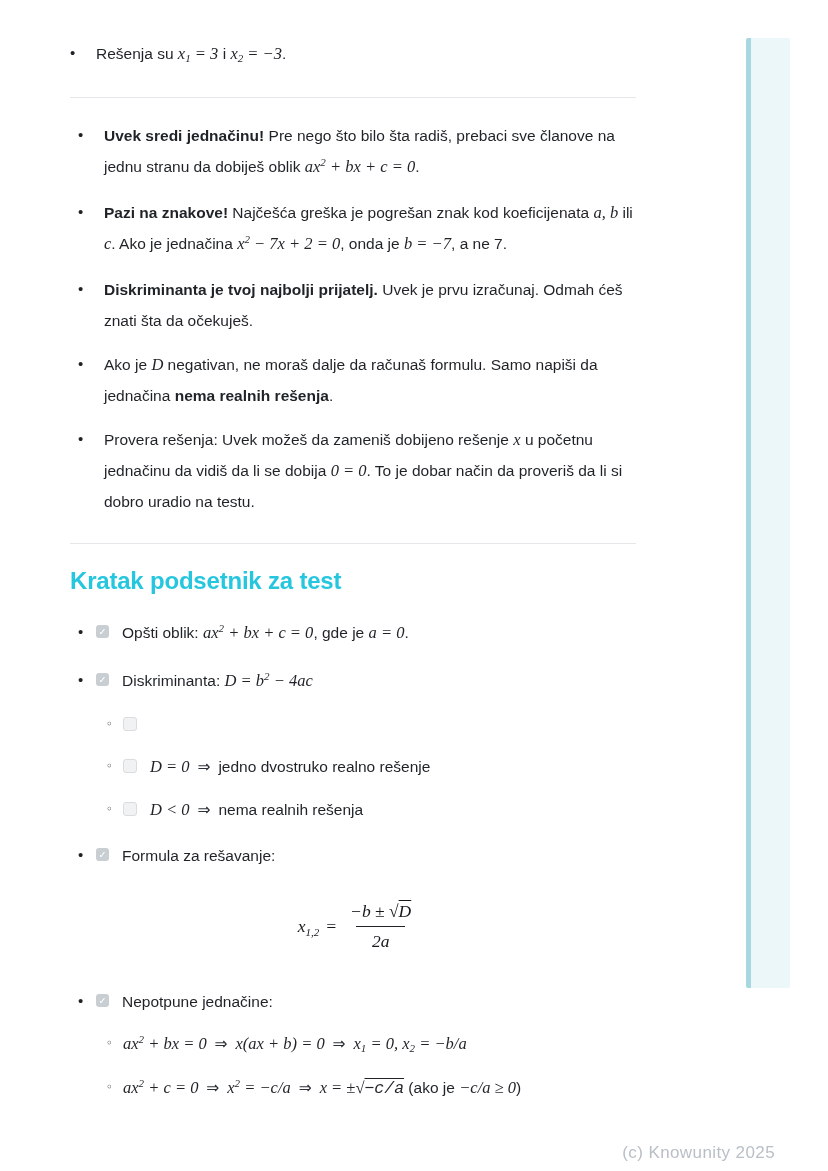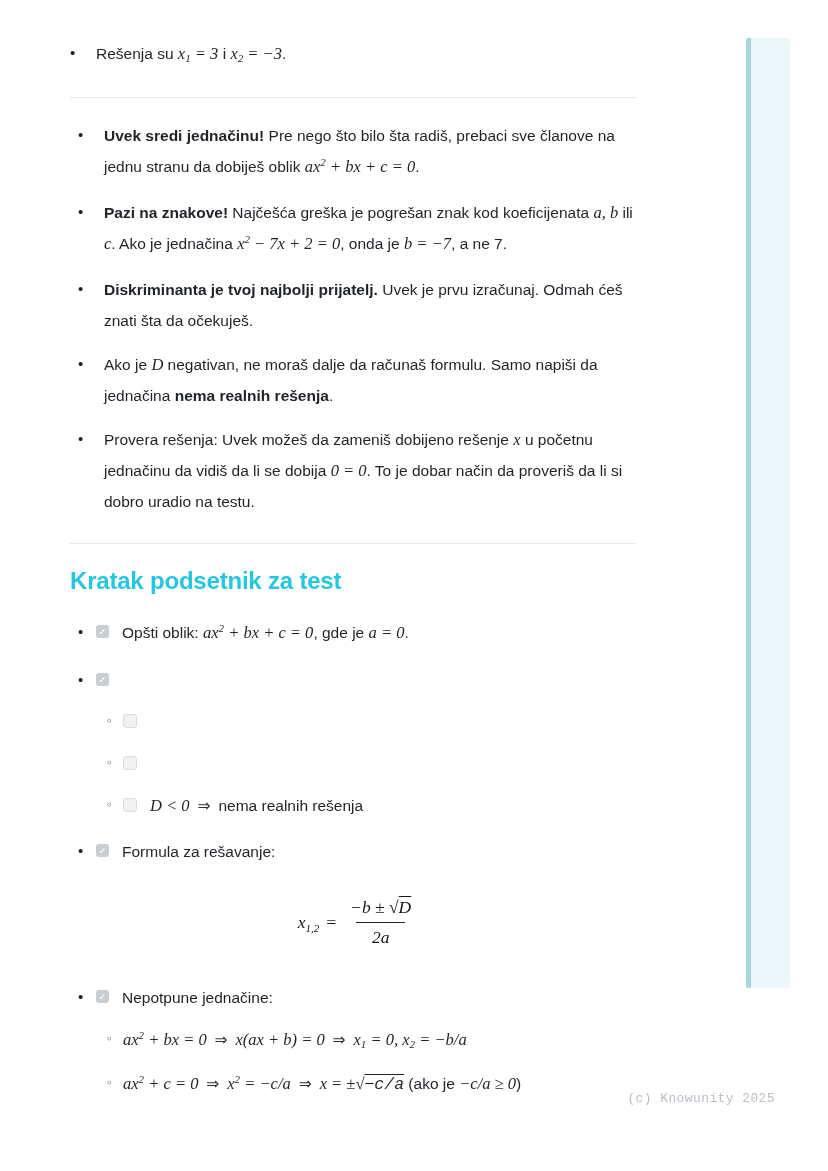--- a/index.html
+++ b/index.html
@@ -51,21 +51,21 @@
   .f-sub{font-size:11px;position:relative;top:4px;font-style:italic;}
   .f-eq{margin:0 8px 0 6px;}
   .frac{display:inline-flex;flex-direction:column;align-items:center;justify-content:flex-end;}
   .frac .num{padding:0 5px 4px 5px;}
   .frac .den{border-top:1.4px solid #1f2328;padding:4px 16px 0 16px;}
   .rad{text-decoration:overline;}
   
   .strip{position:absolute;left:746px;top:38px;width:39px;height:950px;
          background:#ecf7f9;border-left:5px solid #a8d7df;border-radius:2px;}
   
-  .footer{position:absolute;right:53px;top:1091px;font-size:13px;letter-spacing:0.4px;color:#b9bfc6;font-family:Liberation Mono, monospace;}
+  .footer{position:absolute;right:53px;top:1143px;font-size:17px;letter-spacing:0.4px;color:#b9bfc6;}
 </style>
 </head>
 <body>
 
 <div class="strip"></div>
 
 <div class="content">
 
   <div class="row">
     <span class="mk">•</span>
@@ -123,32 +123,34 @@
         <p class="tx"><span class="seg-n">Opšti oblik: </span><span class="seg-m">ax</span><span class="seg-p">2</span><span class="seg-m"> + bx + c = 0</span><span class="seg-n">, gde je </span><span class="seg-m">a = 0</span><span class="seg-n">.</span></p>
       </div>
     </li>
 
     <li>
       <div class="check-row">
         <span class="mk-dot">•</span>
         <span class="cb checked">
             <span class="tick">✓</span>
           </span>
+        <p class="tx"><span class="seg-n">Diskriminanta: </span><span class="seg-m">D = b</span><span class="seg-p">2</span><span class="seg-m"> − 4ac</span></p>
       </div>
       <ul class="subs">
         <li>
           <div class="sub-row">
             <span class="mk-circle">◦</span>
             <span class="cb empty"></span>
           </div>
         </li>
         <li>
           <div class="sub-row">
             <span class="mk-circle">◦</span>
             <span class="cb empty"></span>
+            <p class="tx"><span class="seg-m">D = 0</span><span class="seg-a"> ⇒ </span><span class="seg-n">jedno dvostruko realno rešenje</span></p>
           </div>
         </li>
         <li>
           <div class="sub-row">
             <span class="mk-circle">◦</span>
             <span class="cb empty"></span>
             <p class="tx"><span class="seg-m">D &lt; 0</span><span class="seg-a"> ⇒ </span><span class="seg-n">nema realnih rešenja</span></p>
           </div>
         </li>
       </ul>

